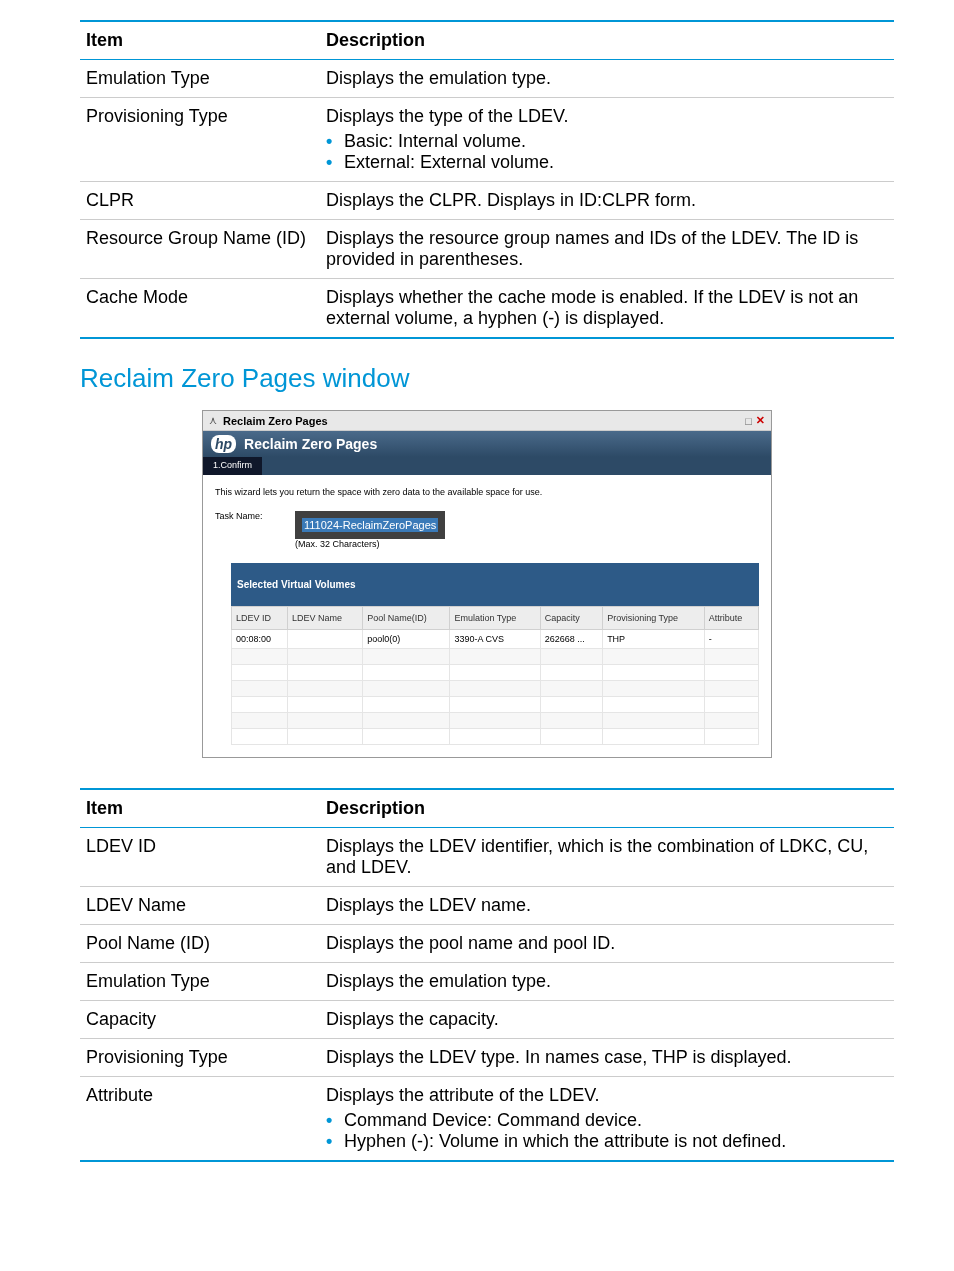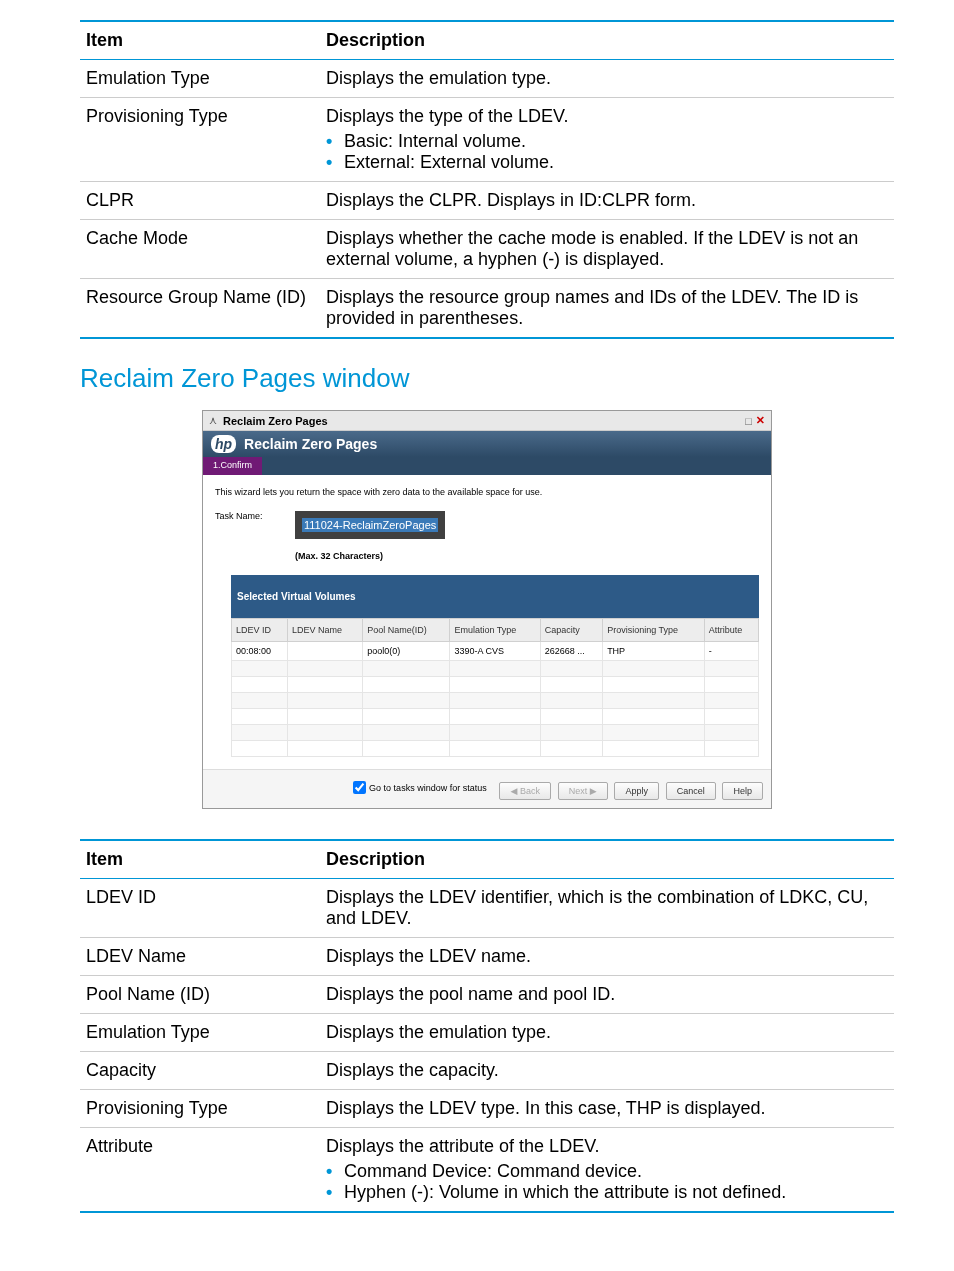--- a/index.html
+++ b/index.html
@@ -90,21 +90,21 @@
     margin-right: 8px;
   }
   .wizard-banner .banner-title { font-size: 14px; font-weight: bold; }
   .wizard-tabs {
     background: #2d4a66;
     padding: 0;
     height: 18px;
   }
   .wizard-tab {
     display: inline-block;
-    background: #701a75;
+    background: #0f172a;
     color: #fff;
     font-size: 9px;
     padding: 3px 10px;
     height: 18px;
   }
   .wizard-body {
     background: #fff;
     padding: 12px;
   }
   .wizard-desc { font-size: 9px; margin-bottom: 14px; }
@@ -112,21 +112,21 @@
   .task-row .label { width: 80px; }
   .task-row .field-wrap { }
   .task-row input {
     font-size: 11px;
     padding: 1px 2px;
     border: 7px solid #404040;
     width: 150px;
     background: #3a7ab8;
     color: #fff;
   }
-  .task-row .hint { font-size: 9px; margin-top: 12px; font-weight: bold; }
+  .task-row .hint { font-size: 9px; margin-top: 0; }
   .grid-wrap { margin-left: 16px; }
   .grid-header {
     background: #2d5a87;
     color: #fff;
     font-weight: bold;
     font-size: 10px;
     padding: 16px 6px;
   }
   .grid {
     width: 100%;
@@ -202,26 +202,26 @@
             <li>Basic: Internal volume.</li>
             <li>External: External volume.</li>
           </ul>
         </td>
       </tr>
       <tr>
         <td class="item-col">CLPR</td>
         <td>Displays the CLPR. Displays in ID:CLPR form.</td>
       </tr>
       <tr>
+        <td class="item-col">Resource Group Name (ID)</td>
+        <td>Displays the resource group names and IDs of the LDEV. The ID is provided in parentheses.</td>
+      </tr>
+      <tr>
         <td class="item-col">Cache Mode</td>
         <td>Displays whether the cache mode is enabled. If the LDEV is not an external volume, a hyphen (-) is displayed.</td>
-      </tr>
-      <tr>
-        <td class="item-col">Resource Group Name (ID)</td>
-        <td>Displays the resource group names and IDs of the LDEV. The ID is provided in parentheses.</td>
       </tr>
     </tbody>
   </table>
 
   <h2 class="section-title">Reclaim Zero Pages window</h2>
 
   <div class="wizard">
     <div class="wizard-titlebar">
       <span class="collapse">⋏</span>
       <span class="title">Reclaim Zero Pages</span>
@@ -319,31 +319,20 @@
                 <td></td>
                 <td></td>
                 <td></td>
                 <td></td>
                 <td></td>
               </tr>
           </tbody>
         </table>
       </div>
     </div>
-    <div class="action-bar">
-      <span class="chk-wrap">
-        <input type="checkbox" checked="" style="">
-        <span>Go to tasks window for status</span>
-      </span>
-      <span class="btn disabled">◀ Back</span>
-      <span class="btn disabled">Next ▶</span>
-      <span class="btn">Apply</span>
-      <span class="btn">Cancel</span>
-      <span class="btn">Help</span>
-    </div>
   </div>
 
   <table class="doc-table">
     <thead>
       <tr>
         <th class="item-col">Item</th>
         <th>Description</th>
       </tr>
     </thead>
     <tbody>
@@ -362,21 +351,21 @@
       <tr>
         <td class="item-col">Emulation Type</td>
         <td>Displays the emulation type.</td>
       </tr>
       <tr>
         <td class="item-col">Capacity</td>
         <td>Displays the capacity.</td>
       </tr>
       <tr>
         <td class="item-col">Provisioning Type</td>
-        <td>Displays the LDEV type. In this case, THP is displayed.</td>
+        <td>Displays the LDEV type. In names case, THP is displayed.</td>
       </tr>
       <tr>
         <td class="item-col">Attribute</td>
         <td>
           <span>Displays the attribute of the LDEV.</span>
           <ul>
             <li>Command Device: Command device.</li>
             <li>Hyphen (-): Volume in which the attribute is not defined.</li>
           </ul>
         </td>

